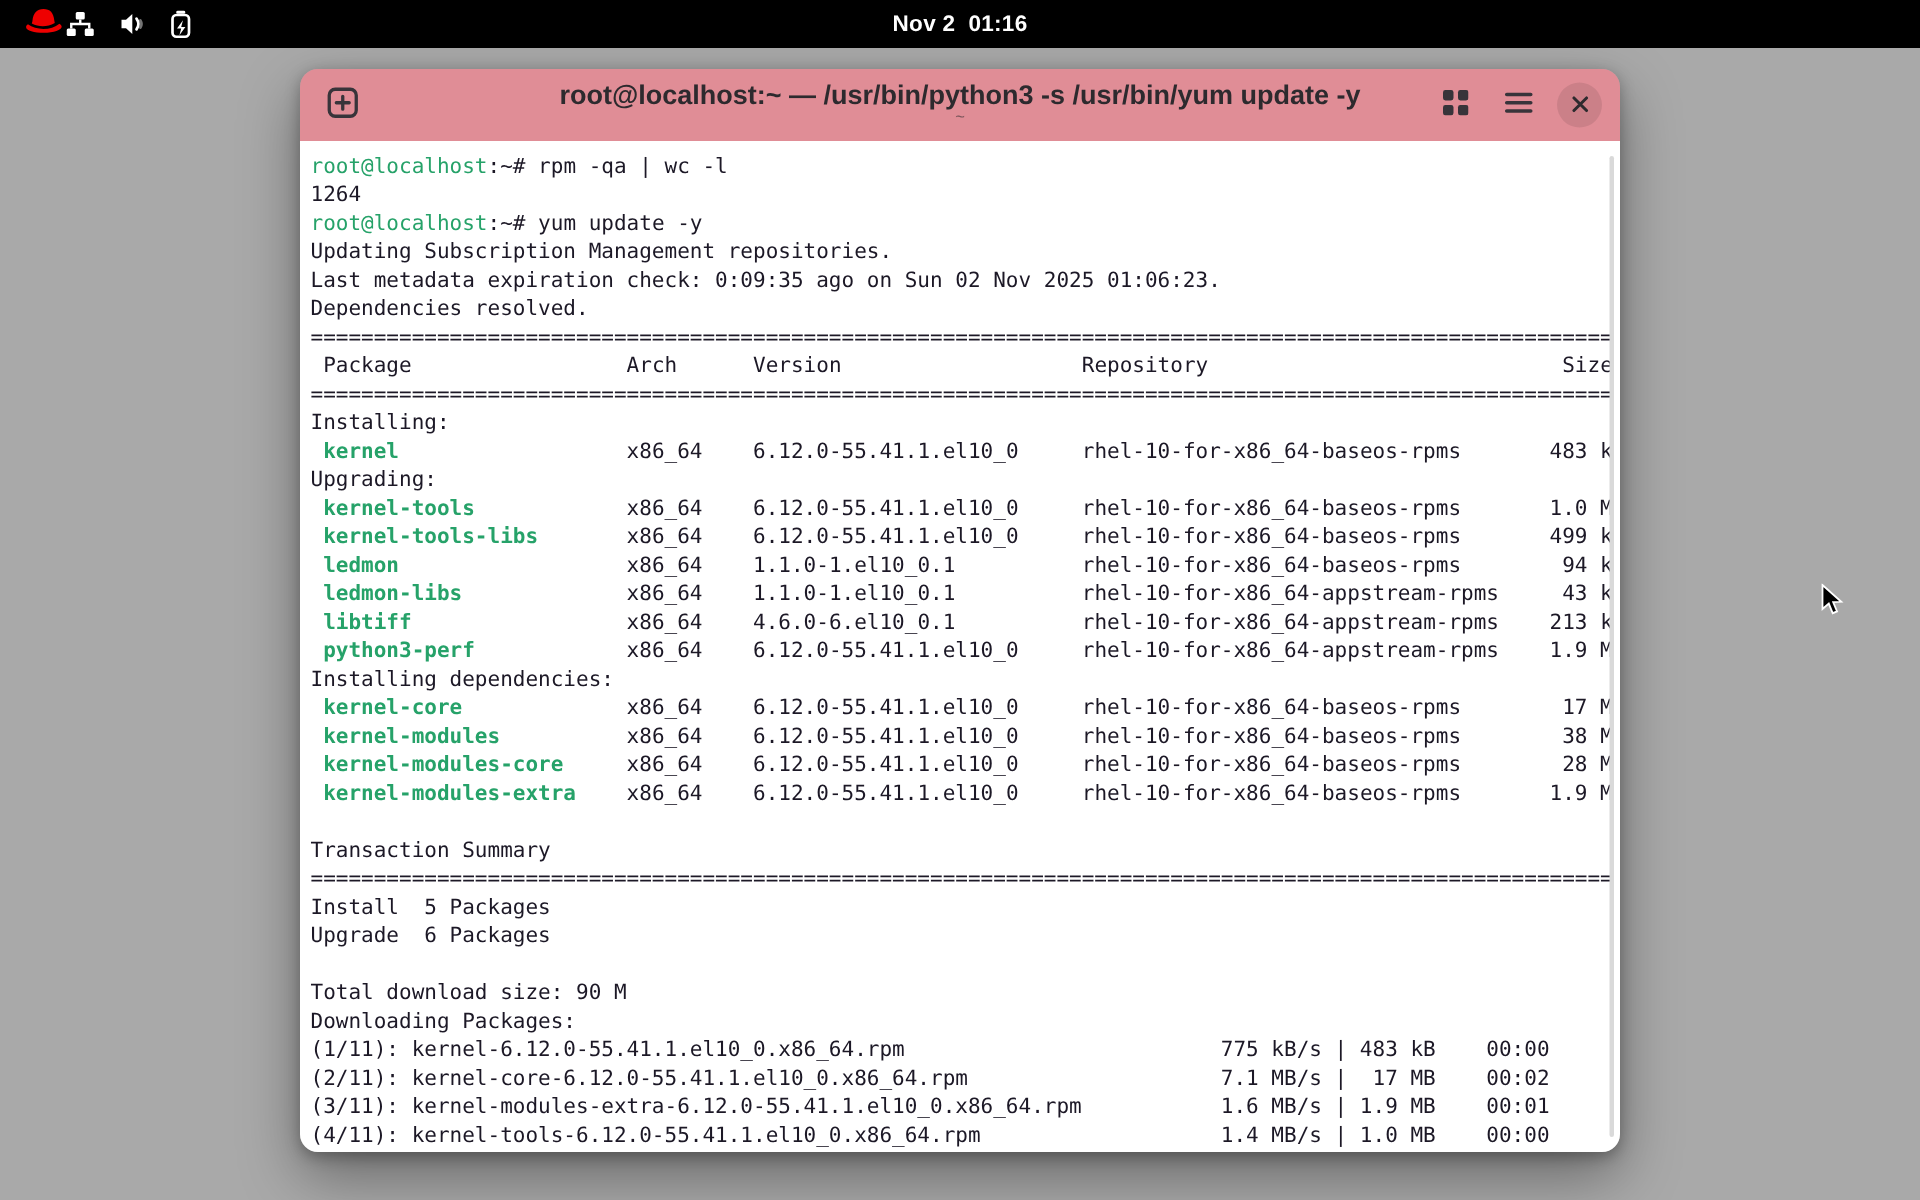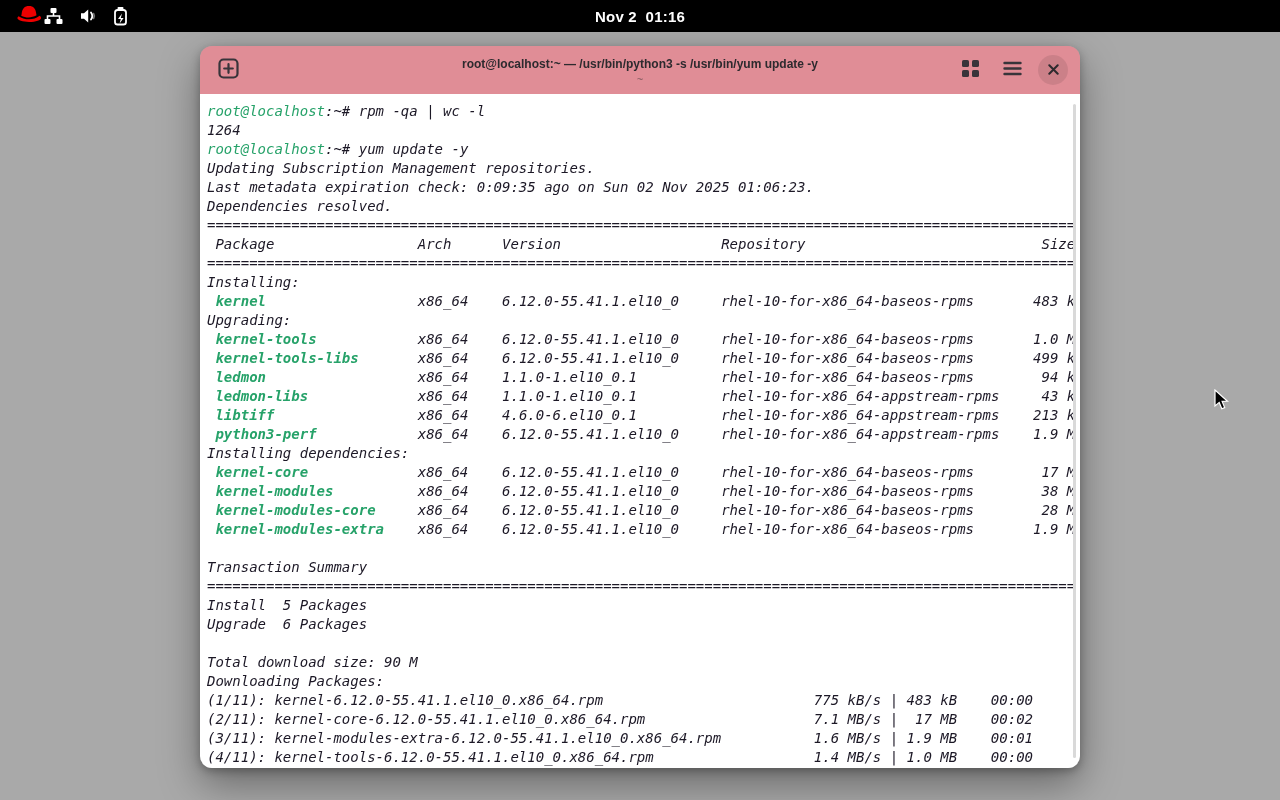--- a/index.html
+++ b/index.html
@@ -31,33 +31,33 @@
     position:absolute;top:0;left:0;right:0;height:48px;
     background:var(--pink,#e08d96);
     border-radius:12px 12px 0 0;
     display:flex;align-items:center;justify-content:space-between;
     padding:0 12px;box-sizing:border-box;
   }
   .titles{
     position:absolute;left:50%;top:50%;transform:translate(-50%,-50%);
     text-align:center;pointer-events:none;white-space:nowrap;
   }
-  .title{font-weight:bold;font-size:12px;color:#2d2a2e;line-height:17px;}
+  .title{font-weight:bold;font-size:18px;color:#2d2a2e;line-height:17px;}
   .subtitle{font-size:11px;color:rgba(45,42,46,.55);line-height:12px;}
   .hbtn{
     display:flex;align-items:center;justify-content:center;
     width:32px;height:32px;border:none;background:transparent;padding:0;cursor:default;
   }
   .hright{display:flex;align-items:center;gap:10px;}
   .closebtn{width:30px;height:30px;border-radius:50%;background:rgba(0,0,0,.09);}
   
   .content{
     position:absolute;top:48px;left:0;right:0;bottom:0;
     background:var(--termbg,#fff);
-    border-radius:0 0 12px 12px;overflow:hidden;font-style:italic;
+    border-radius:0 0 12px 12px;overflow:hidden;
   }
   .term{
     font-family:"DejaVu Sans Mono",monospace;
     font-size:14px;line-height:19px;
     color:var(--termfg,#1c1826);
     white-space:pre;padding:8px 0 0 7px;
   }
   .term .g{color:var(--green,#26a269);}
   .term .b{color:var(--green,#26a269);font-weight:bold;}
   .scrollbar{

